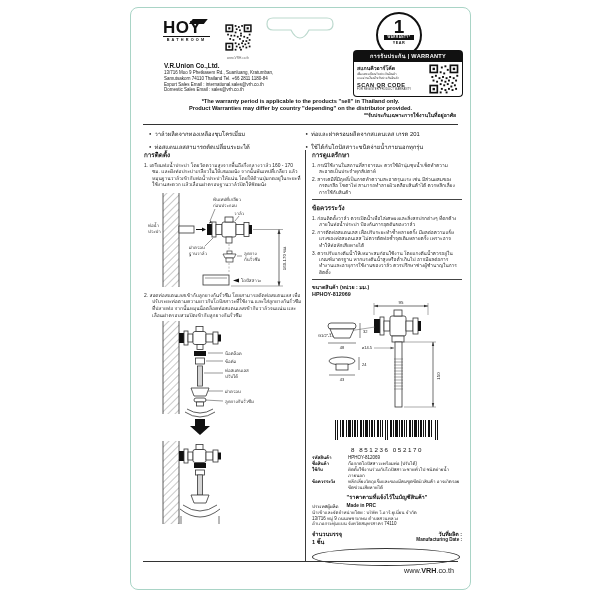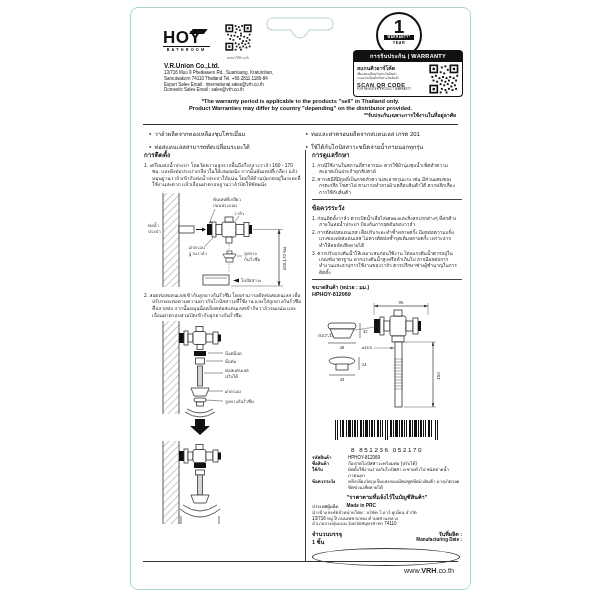--- a/index.html
+++ b/index.html
@@ -3,21 +3,21 @@
 <meta charset="utf-8">
 <style>
   html,body{margin:0;padding:0;}
   body{width:600px;height:600px;background:#ffffff;position:relative;
        font-family:"Liberation Sans","DejaVu Sans",sans-serif;color:#111;}
   .card{position:absolute;left:130px;top:7px;width:339px;height:581px;
         border:1px solid #a9d4c6;border-radius:8px;background:#fff;overflow:hidden;}
   .abs{position:absolute;}
   
   .hang-slot{left:134px;top:8px;}
-  .logo-block{left:32px;top:22px;width:56px;}
+  .logo-block{left:32px;top:12px;width:56px;}
   .hoy{font-size:17px;font-weight:900;letter-spacing:.5px;line-height:16px;position:relative;}
   .hoy-accent{position:absolute;left:28px;top:-1px;width:15px;height:4.5px;background:#111;transform:skewX(-38deg);}
   .bathroom{font-size:3.8px;font-weight:bold;letter-spacing:2.2px;border-top:1.5px solid #111;padding-top:1px;text-align:center;width:47px;}
   .qr-logo{left:93px;top:16px;width:28px;text-align:center;}
   .qr-caption{font-size:3.2px;color:#666;margin-top:.5px;}
   .w-circle{left:245px;top:4px;width:42px;height:42px;border:2.2px solid #111;border-radius:50%;
             text-align:center;background:#fff;}
   .w-num{font-size:19px;font-weight:bold;line-height:17px;margin-top:4px;}
   .w-band{background:#111;color:#fff;font-size:3px;font-weight:bold;letter-spacing:.5px;line-height:4.5px;margin:0 6px;}
   .w-year{font-size:3.8px;font-weight:bold;margin-top:1px;letter-spacing:.5px;}

